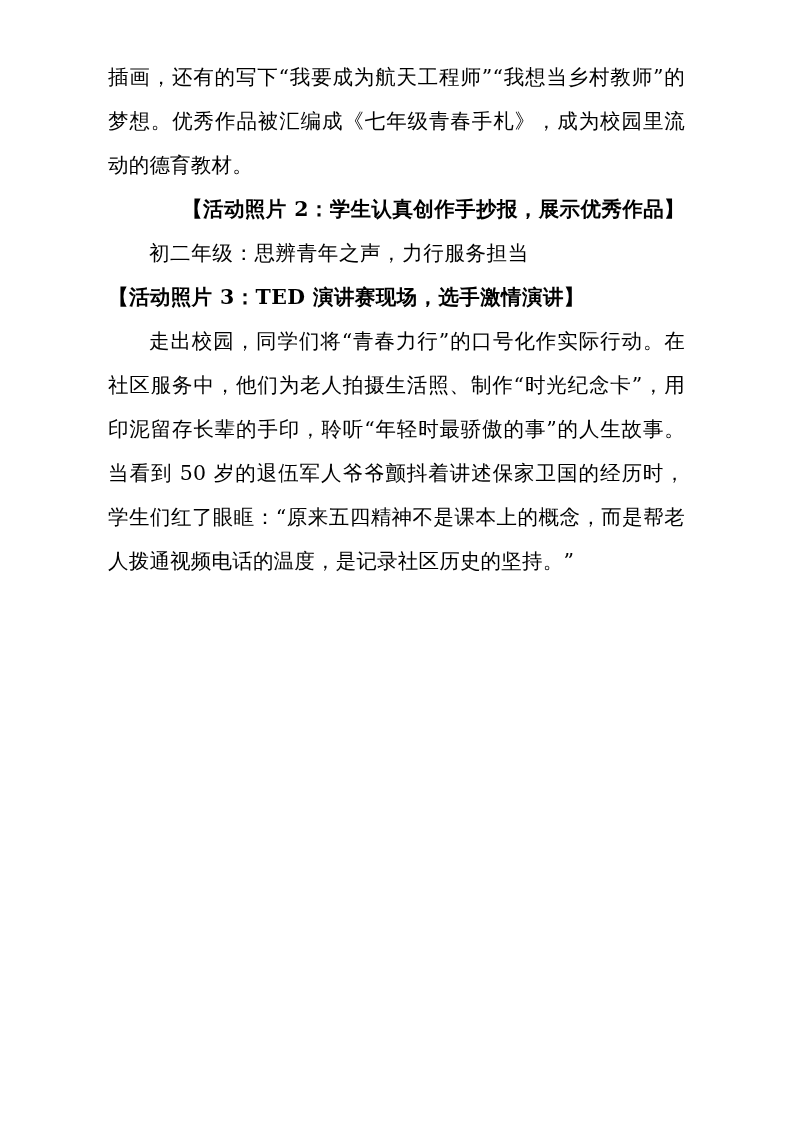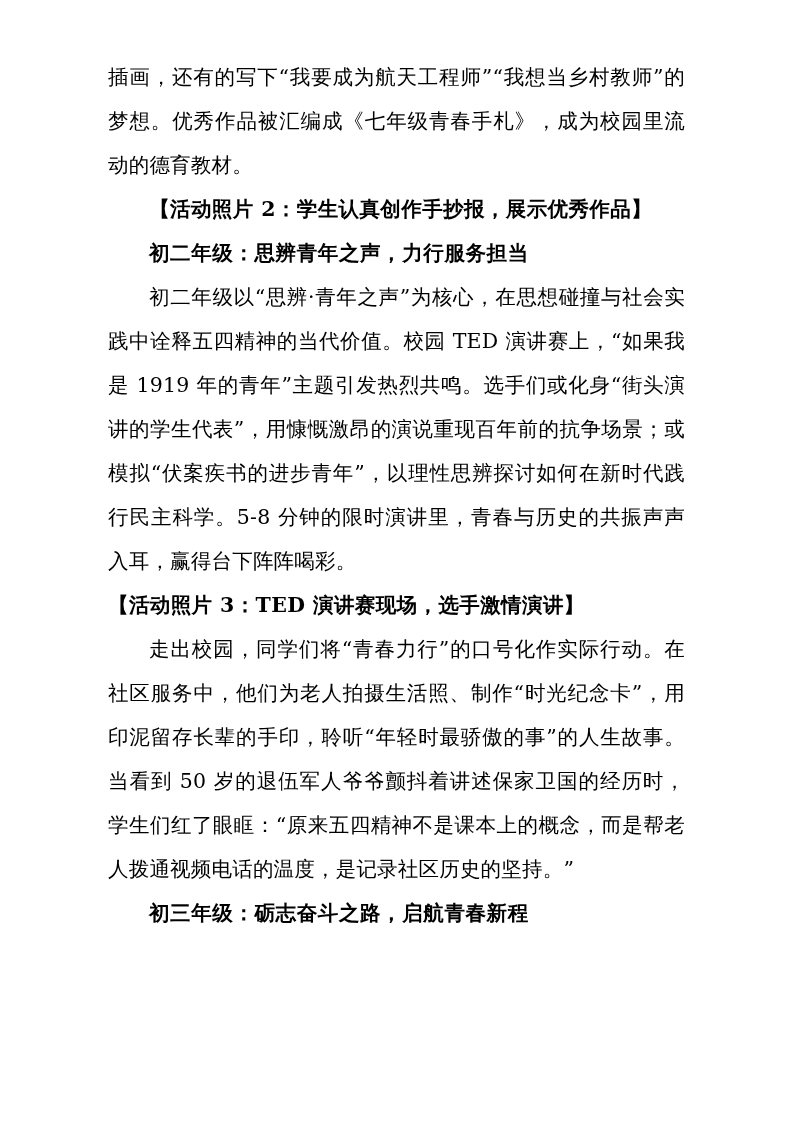--- a/index.html
+++ b/index.html
@@ -36,46 +36,44 @@
     text-indent: 2em;
   }
   .para-cont {
     text-indent: 0;
   }
   .photo-note {
     font-weight: bold;
     letter-spacing: 0.4px;
   }
   .photo-note-left {
-    text-align: center;
+    text-align: right;
     text-indent: 0.4em;
     font-weight: bold;
     letter-spacing: 0.4px;
   }
   .section-head {
     text-indent: 2em;
-    font-weight: bold;
+    font-weight: normal;
     letter-spacing: 0.6px;
   }
 </style>
 </head>
 <body>
 
 <div class="page">
   <div class="doc-body">
 
     <p class="para para-cont">插画，还有的写下“我要成为航天工程师”“我想当乡村教师”的梦想。优秀作品被汇编成《七年级青春手札》，成为校园里流动的德育教材。</p>
 
     <p class="photo-note-left">【活动照片 2：学生认真创作手抄报，展示优秀作品】</p>
 
     <p class="section-head">初二年级：思辨青年之声，力行服务担当</p>
 
-    <p class="para">初二年级以“思辨·青年之声”为核心，在思想碰撞与社会实践中诠释五四精神的当代价值。校园 TED 演讲赛上，“如果我是 1919 年的青年”主题引发热烈共鸣。选手们或化身“街头演讲的学生代表”，用慷慨激昂的演说重现百年前的抗争场景；或模拟“伏案疾书的进步青年”，以理性思辨探讨如何在新时代践行民主科学。5-8 分钟的限时演讲里，青春与历史的共振声声入耳，赢得台下阵阵喝彩。</p>
 
     <p class="photo-note">【活动照片 3：TED 演讲赛现场，选手激情演讲】</p>
 
     <p class="para">走出校园，同学们将“青春力行”的口号化作实际行动。在社区服务中，他们为老人拍摄生活照、制作“时光纪念卡”，用印泥留存长辈的手印，聆听“年轻时最骄傲的事”的人生故事。当看到 50 岁的退伍军人爷爷颤抖着讲述保家卫国的经历时，学生们红了眼眶：“原来五四精神不是课本上的概念，而是帮老人拨通视频电话的温度，是记录社区历史的坚持。”</p>
 
 
-    <p class="section-head">初三年级：砺志奋斗之路，启航青春新程</p>
 
   </div>
 </div>
 
 </body></html>

